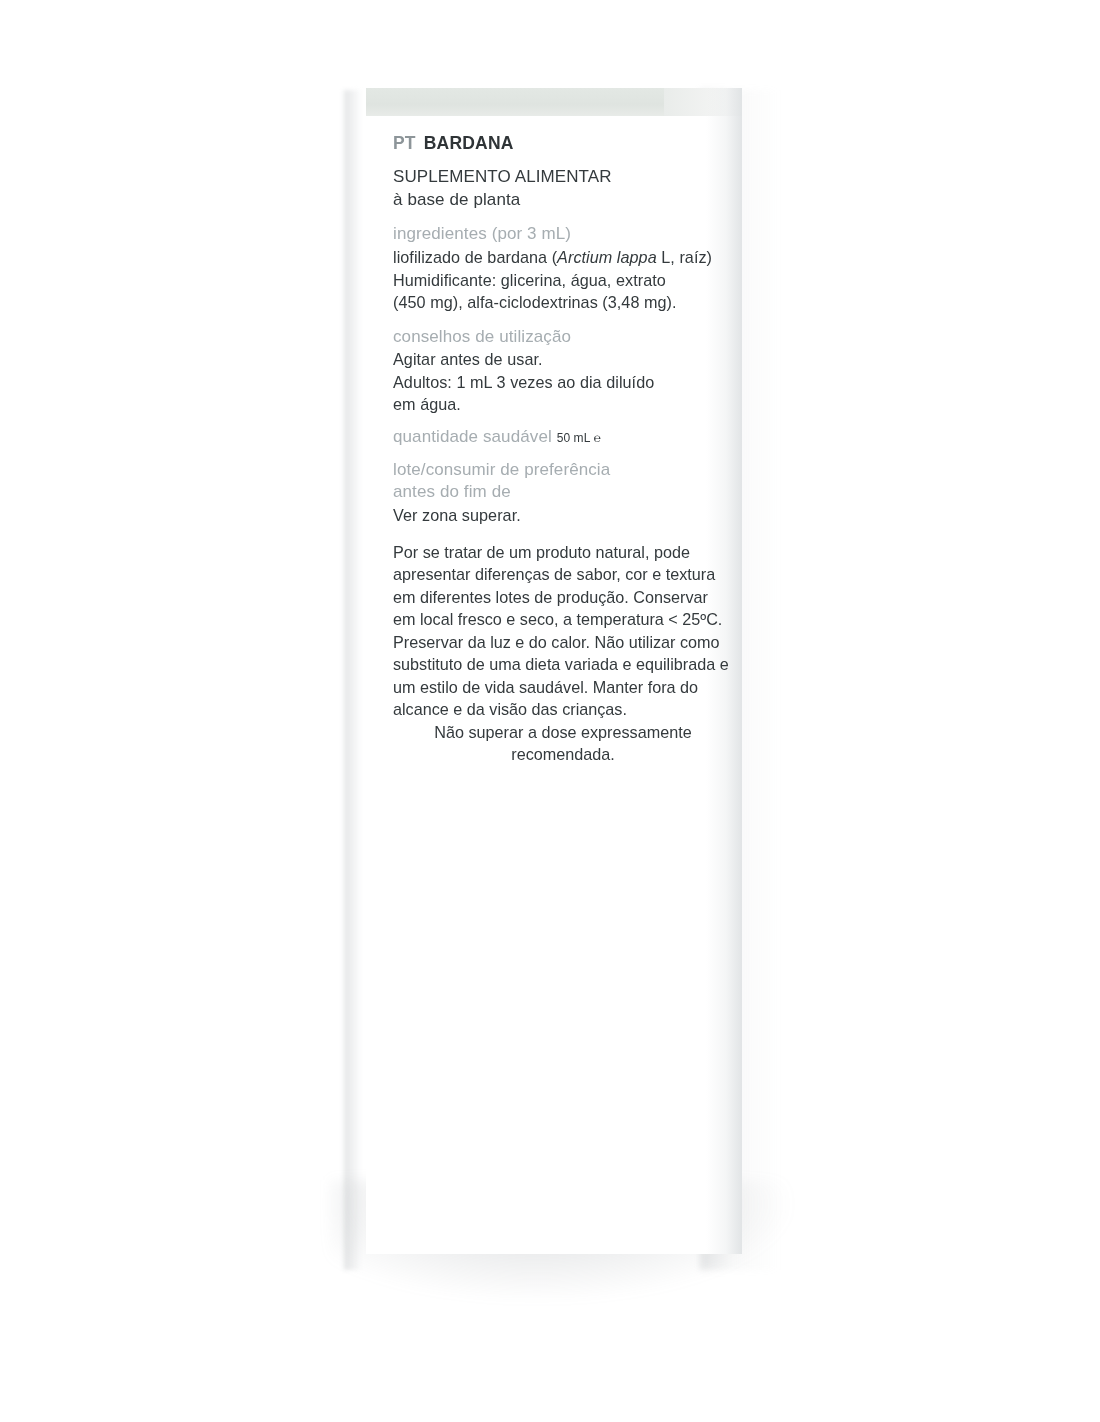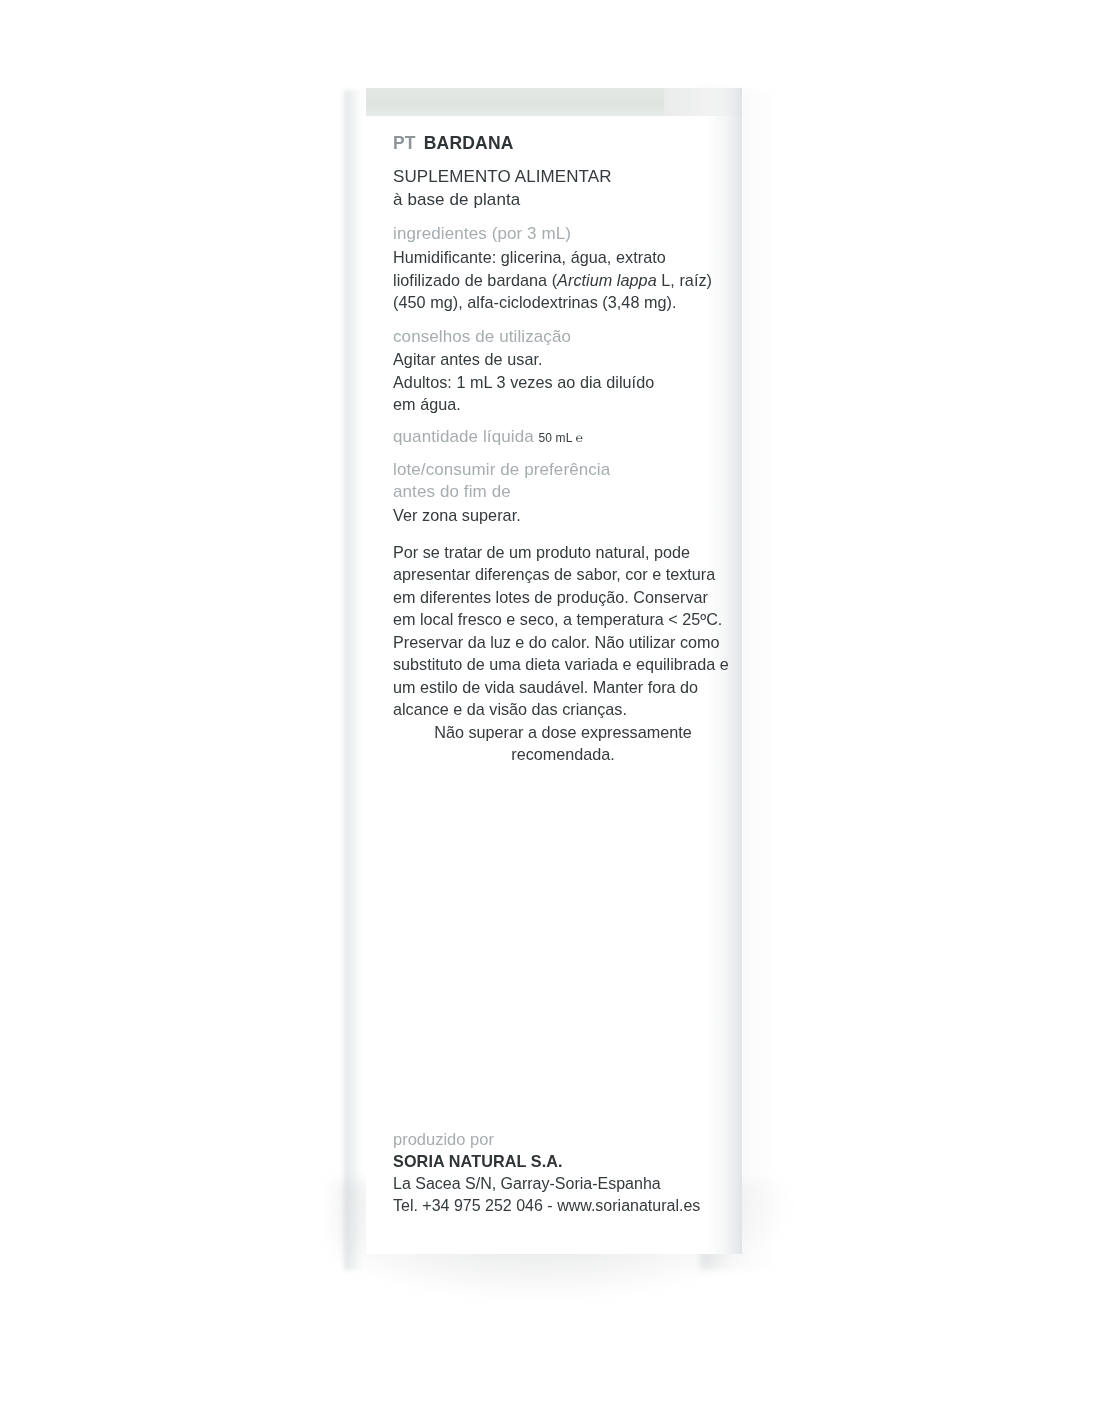--- a/index.html
+++ b/index.html
@@ -194,48 +194,42 @@
       <span class="lang">PT</span><span class="name" style="margin-left:8px;">BARDANA</span>
     </div>
 
     <div class="subtitle">
       <div>SUPLEMENTO ALIMENTAR</div>
       <div>à base de planta</div>
     </div>
 
     <div class="section-head">ingredientes (por 3 mL)</div>
     <div class="body-text">
+      <div><span>liofilizado de bardana (</span><span class="it">Arctium lappa</span><span> L, raíz)</span></div>
       <div>Humidificante: glicerina, água, extrato</div>
-      <div><span>liofilizado de bardana (</span><span class="it">Arctium lappa</span><span> L, raíz)</span></div>
       <div>(450 mg), alfa-ciclodextrinas (3,48 mg).</div>
     </div>
 
     <div class="section-head">conselhos de utilização</div>
     <div class="body-text">
       <div>Agitar antes de usar.</div>
       <div><b>Adultos:</b><span> 1 mL 3 vezes ao dia diluído</span></div>
       <div>em água.</div>
     </div>
 
     <div class="section-head tight">
-      <span class="inline-head">quantidade líquida</span>
+      <span class="inline-head">quantidade saudável</span>
       <span class="inline-val">50 mL ℮</span>
     </div>
 
     <div class="section-head tight">
       <div>lote/consumir de preferência</div>
       <div>antes do fim de</div>
     </div>
     <div class="body-text">Ver zona superar.</div>
 
     <div class="para">Por se tratar de um produto natural, pode apresentar diferenças de sabor, cor e textura em diferentes lotes de produção. Conservar em local fresco e seco, a temperatura &lt; 25ºC. Preservar da luz e do calor. Não utilizar como substituto de uma dieta variada e equilibrada e um estilo de vida saudável. Manter fora do alcance e da visão das crianças.</div>
     <div class="para next">Não superar a dose expressamente recomendada.</div>
 
   </div>
 
-  <div class="producer">
-    <div class="head">produzido por</div>
-    <div class="company">SORIA NATURAL S.A.</div>
-    <div class="addr">La Sacea S/N, Garray-Soria-Espanha</div>
-    <div class="addr">Tel. +34 975 252 046 - www.sorianatural.es</div>
-  </div>
 
 </div>
 
 </body></html>

